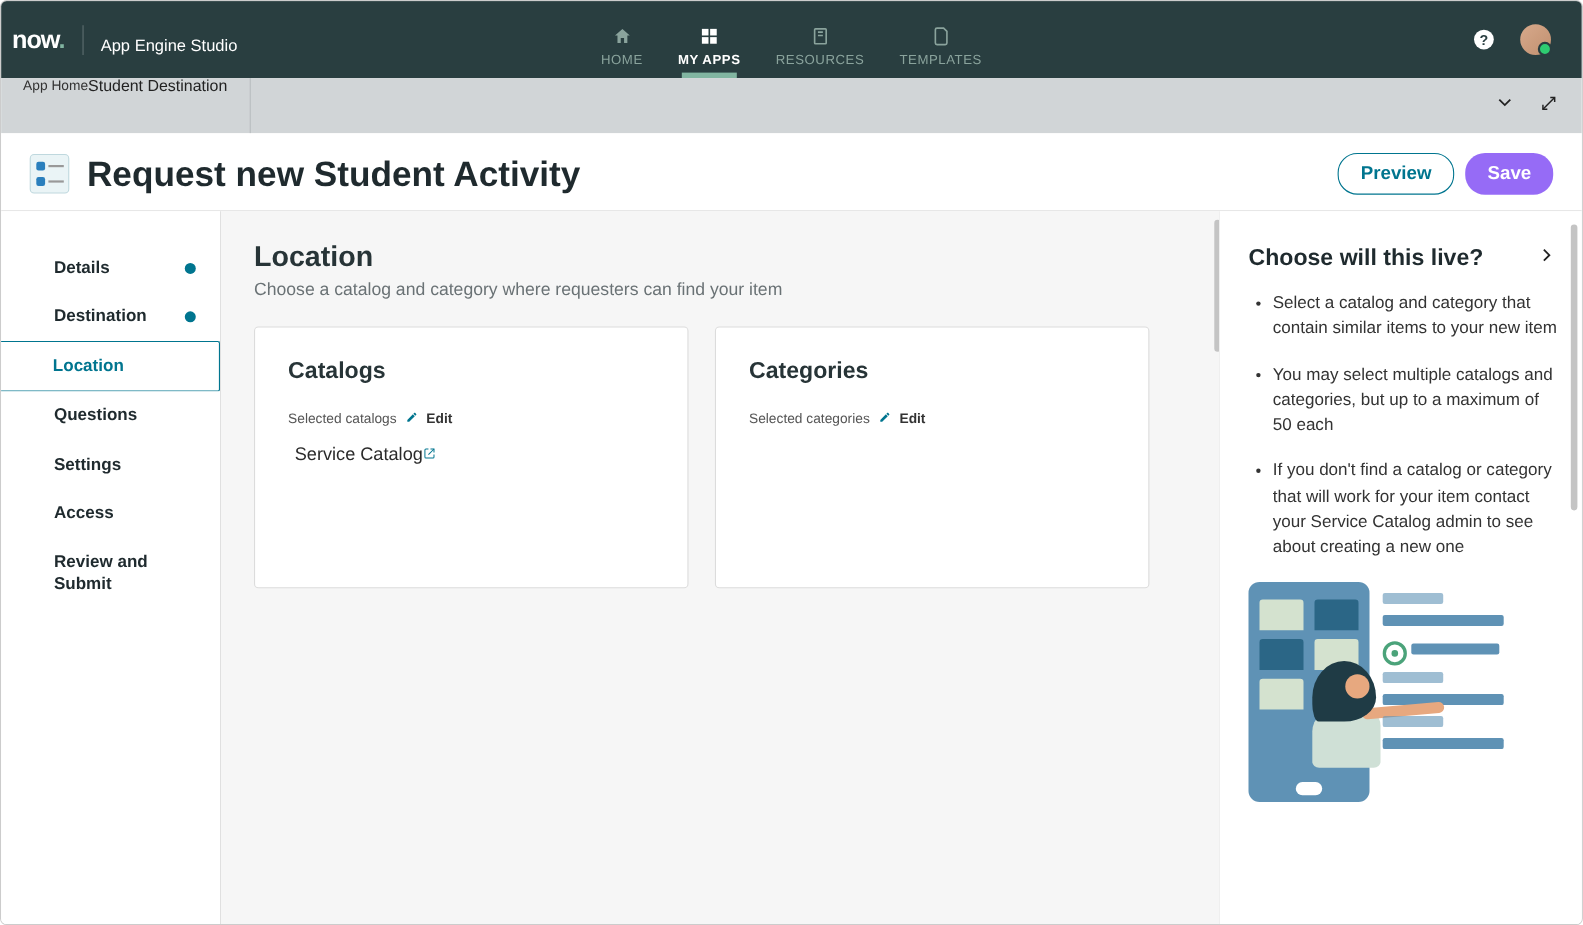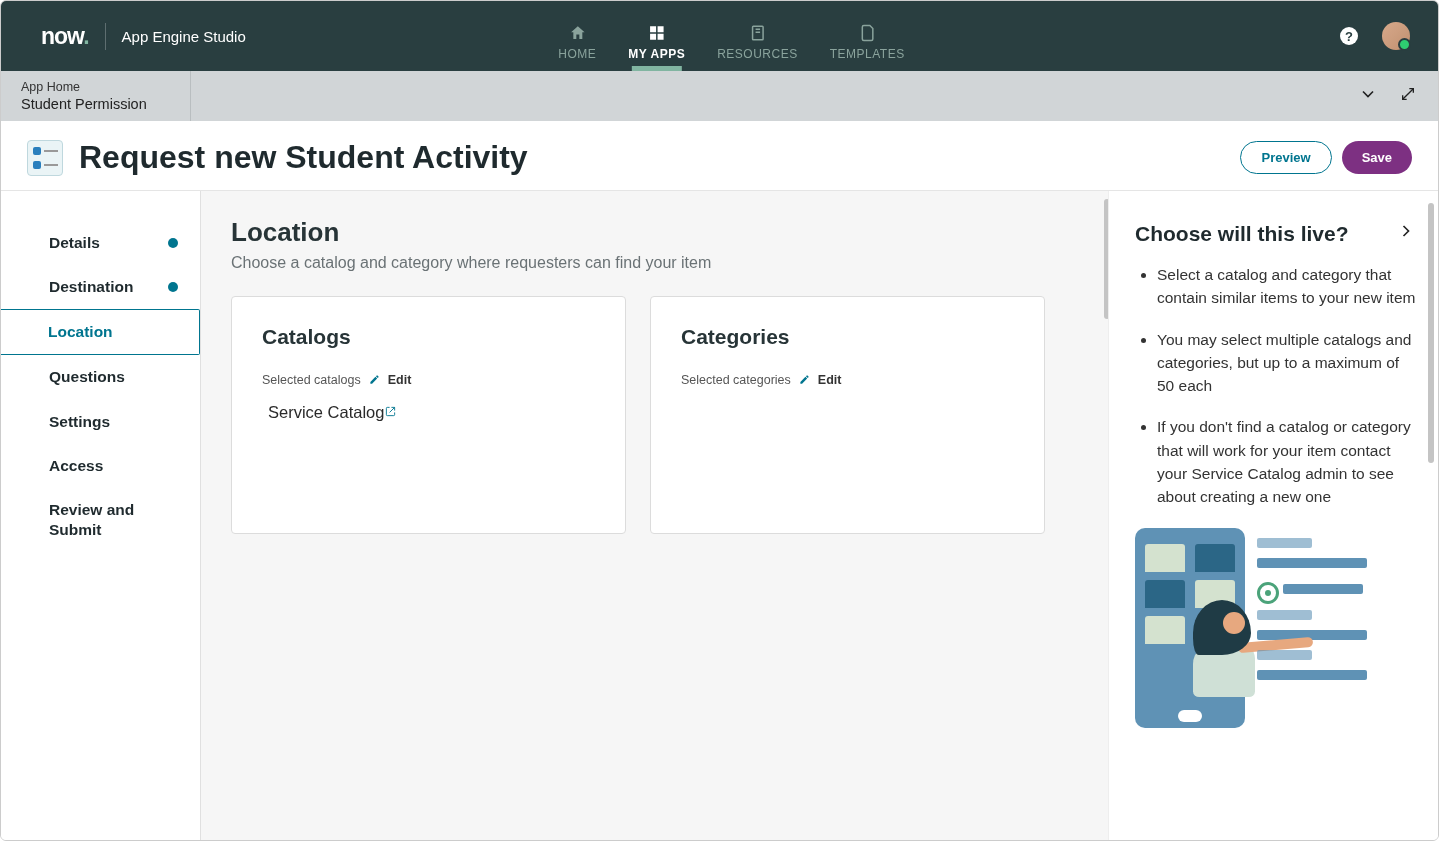--- a/index.html
+++ b/index.html
@@ -17,22 +17,22 @@
   .topbar {
     background: #293e40;
     height: 70px;
     display: flex;
     align-items: center;
     color: #fff;
     position: relative;
   }
   .brand-wrap {
     display: flex;
-    align-items: center;
-    padding-left: 40px;
+    align-items: flex-end;
+    padding-left: 10px;
   }
   .brand-logo {
     font-weight: 700;
     font-size: 23px;
     letter-spacing: -1px;
     color: #fff;
     padding-right: 16px;
     border-right: 1px solid rgba(255,255,255,0.25);
   }
   .brand-logo .dot { color: #81b5a1; }
@@ -42,21 +42,20 @@
     color: #fff;
   }
   .topnav {
     position: absolute;
     left: 50%;
     transform: translateX(-50%);
     display: flex;
     gap: 32px;
     align-items: flex-start;
     height: 100%;
-    margin-left: 12px;
   }
   .topnav-item {
     display: flex;
     flex-direction: column;
     align-items: center;
     gap: 4px;
     color: #8aa39c;
     font-size: 12px;
     letter-spacing: 0.5px;
     cursor: pointer;
@@ -126,21 +125,21 @@
   .tabstrip {
     background: #d1d5d7;
     height: 50px;
     display: flex;
     align-items: stretch;
     position: relative;
   }
   .tab {
     border-right: 1px solid #b9bec0;
     display: flex;
-    flex-direction: column;
+    flex-direction: row;
     justify-content: center;
     padding: 0 20px;
     min-width: 190px;
     font-size: 13px;
     color: #333;
     cursor: pointer;
   }
   .tab.active {
     background: #fff;
     border-radius: 8px 8px 0 0;
@@ -226,31 +225,31 @@
     color: #1f2a2e;
   }
   .header-actions {
     margin-left: auto;
     display: flex;
     gap: 10px;
   }
   .btn {
     padding: 8px 20px;
     border-radius: 18px;
-    font-size: 13px;
+    font-size: 17px;
     font-weight: 600;
     cursor: pointer;
   }
   .btn-outline {
     background: #fff;
     border: 1.5px solid #00758f;
     color: #00758f;
   }
   .btn-disabled {
-    background: #701a75;
+    background: #8b5cf6;
     border: none;
     color: #fff;
     opacity: 0.9;
     cursor: not-allowed;
   }
 
   
   .main-area {
     display: flex;
     height: calc(841px - 70px - 50px - 66px);
@@ -550,21 +549,21 @@
   </div>
   <div class="top-right">
     <div class="help-circle">?</div>
     <div class="avatar"></div>
   </div>
 </div>
 
 <div class="tabstrip">
   <div class="tab">
     <div class="tab-label1">App Home</div>
-    <div class="tab-label2">Student Permission</div>
+    <div class="tab-label2">Student Destination</div>
   </div>
   <div class="tabstrip-right">
     <span class="chevron-down">
       <svg width="20" height="20" viewBox="0 0 24 24" fill="none" stroke="#222" stroke-width="2">
           <polyline points="6 9 12 15 18 9"></polyline>
         </svg>
     </span>
     <span class="expand-icon">
       <svg width="16" height="16" viewBox="0 0 24 24" fill="none" stroke="#222" stroke-width="2">
           <line x1="4" y1="20" x2="20" y2="4"></line>

